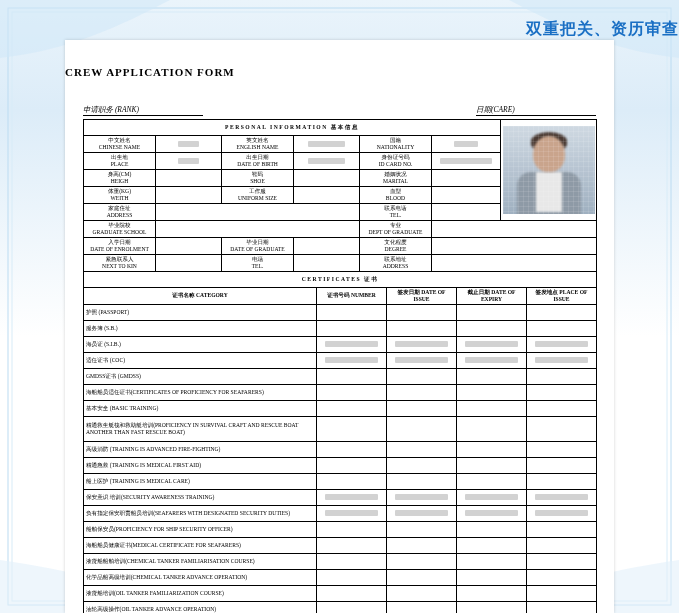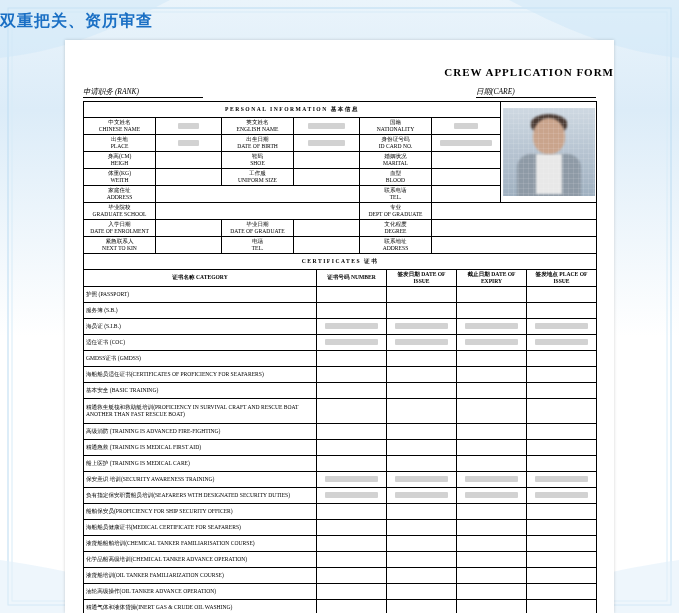--- a/index.html
+++ b/index.html
@@ -14,47 +14,47 @@
   .page-frame{
     position:absolute;inset:0;
     background:
       linear-gradient(180deg,#eaf4fb 0%,#dcecf8 18%,#ffffff 55%,#ffffff 100%);
   }
   .frame-deco{
     position:absolute;left:0;top:0;width:679px;height:613px;
     pointer-events:none;
   }
   .banner{
-    position:absolute;left:0;top:0;width:679px;height:42px;
-    display:flex;align-items:center;justify-content:flex-start;
+    position:absolute;left:0;top:8px;width:679px;height:42px;
+    display:flex;align-items:center;justify-content:flex-end;
   }
   .banner-title{
     color:#1a6fc4;
     font-family:"DejaVu Sans", sans-serif;
     font-weight:bold;
     font-size:16px;
     letter-spacing:1px;
   }
   .sheet{
     position:absolute;left:65px;top:40px;width:549px;height:573px;
     background:#ffffff;
     box-shadow:0 0 3px rgba(0,0,0,0.18);
     overflow:hidden;
   }
   .doc-title{
-    text-align:right;
+    text-align:left;
     font-size:11px;
     font-weight:bold;
     letter-spacing:1px;
     margin-top:26px;
   }
   .meta-row{
     display:flex;justify-content:space-between;
     font-size:7.5px;
-    margin:9px 18px 3px 18px;
+    margin:27px 18px 3px 18px;
   }
   .meta-item{
     border-bottom:1px solid #000;
     min-width:120px;
     font-style:italic;
     padding-bottom:0px;
   }
   table.grid{
     border-collapse:collapse;
     width:513px;

